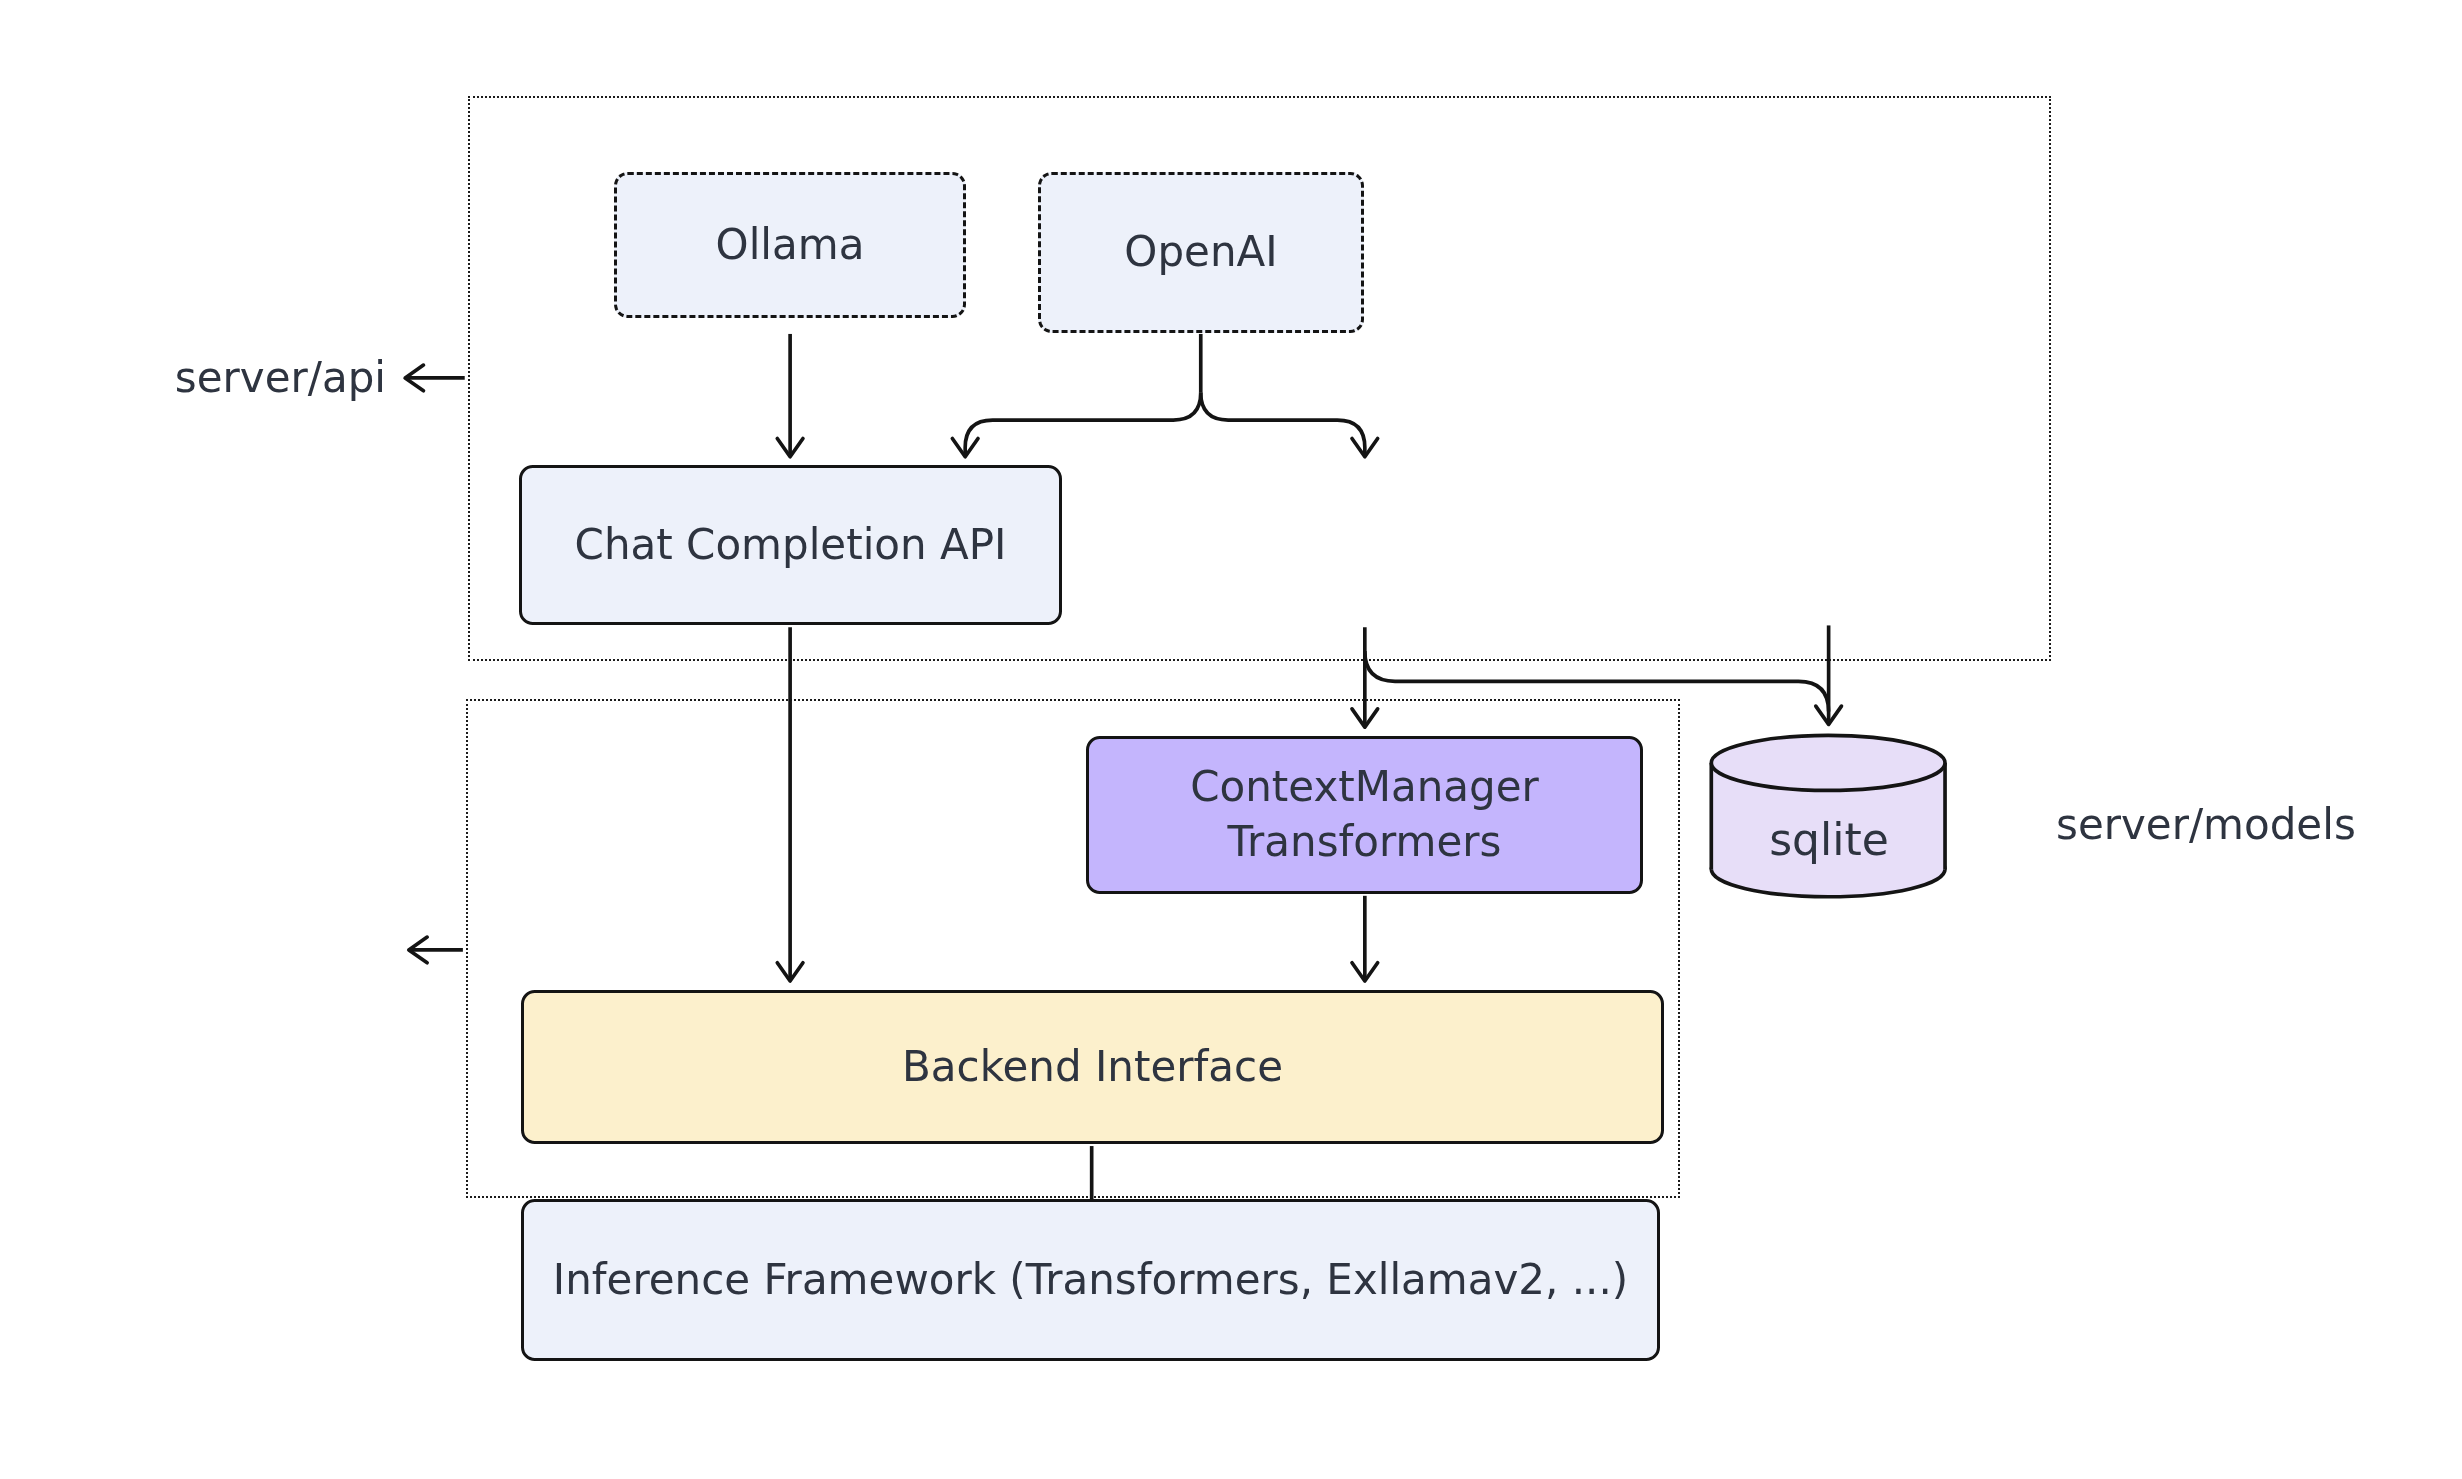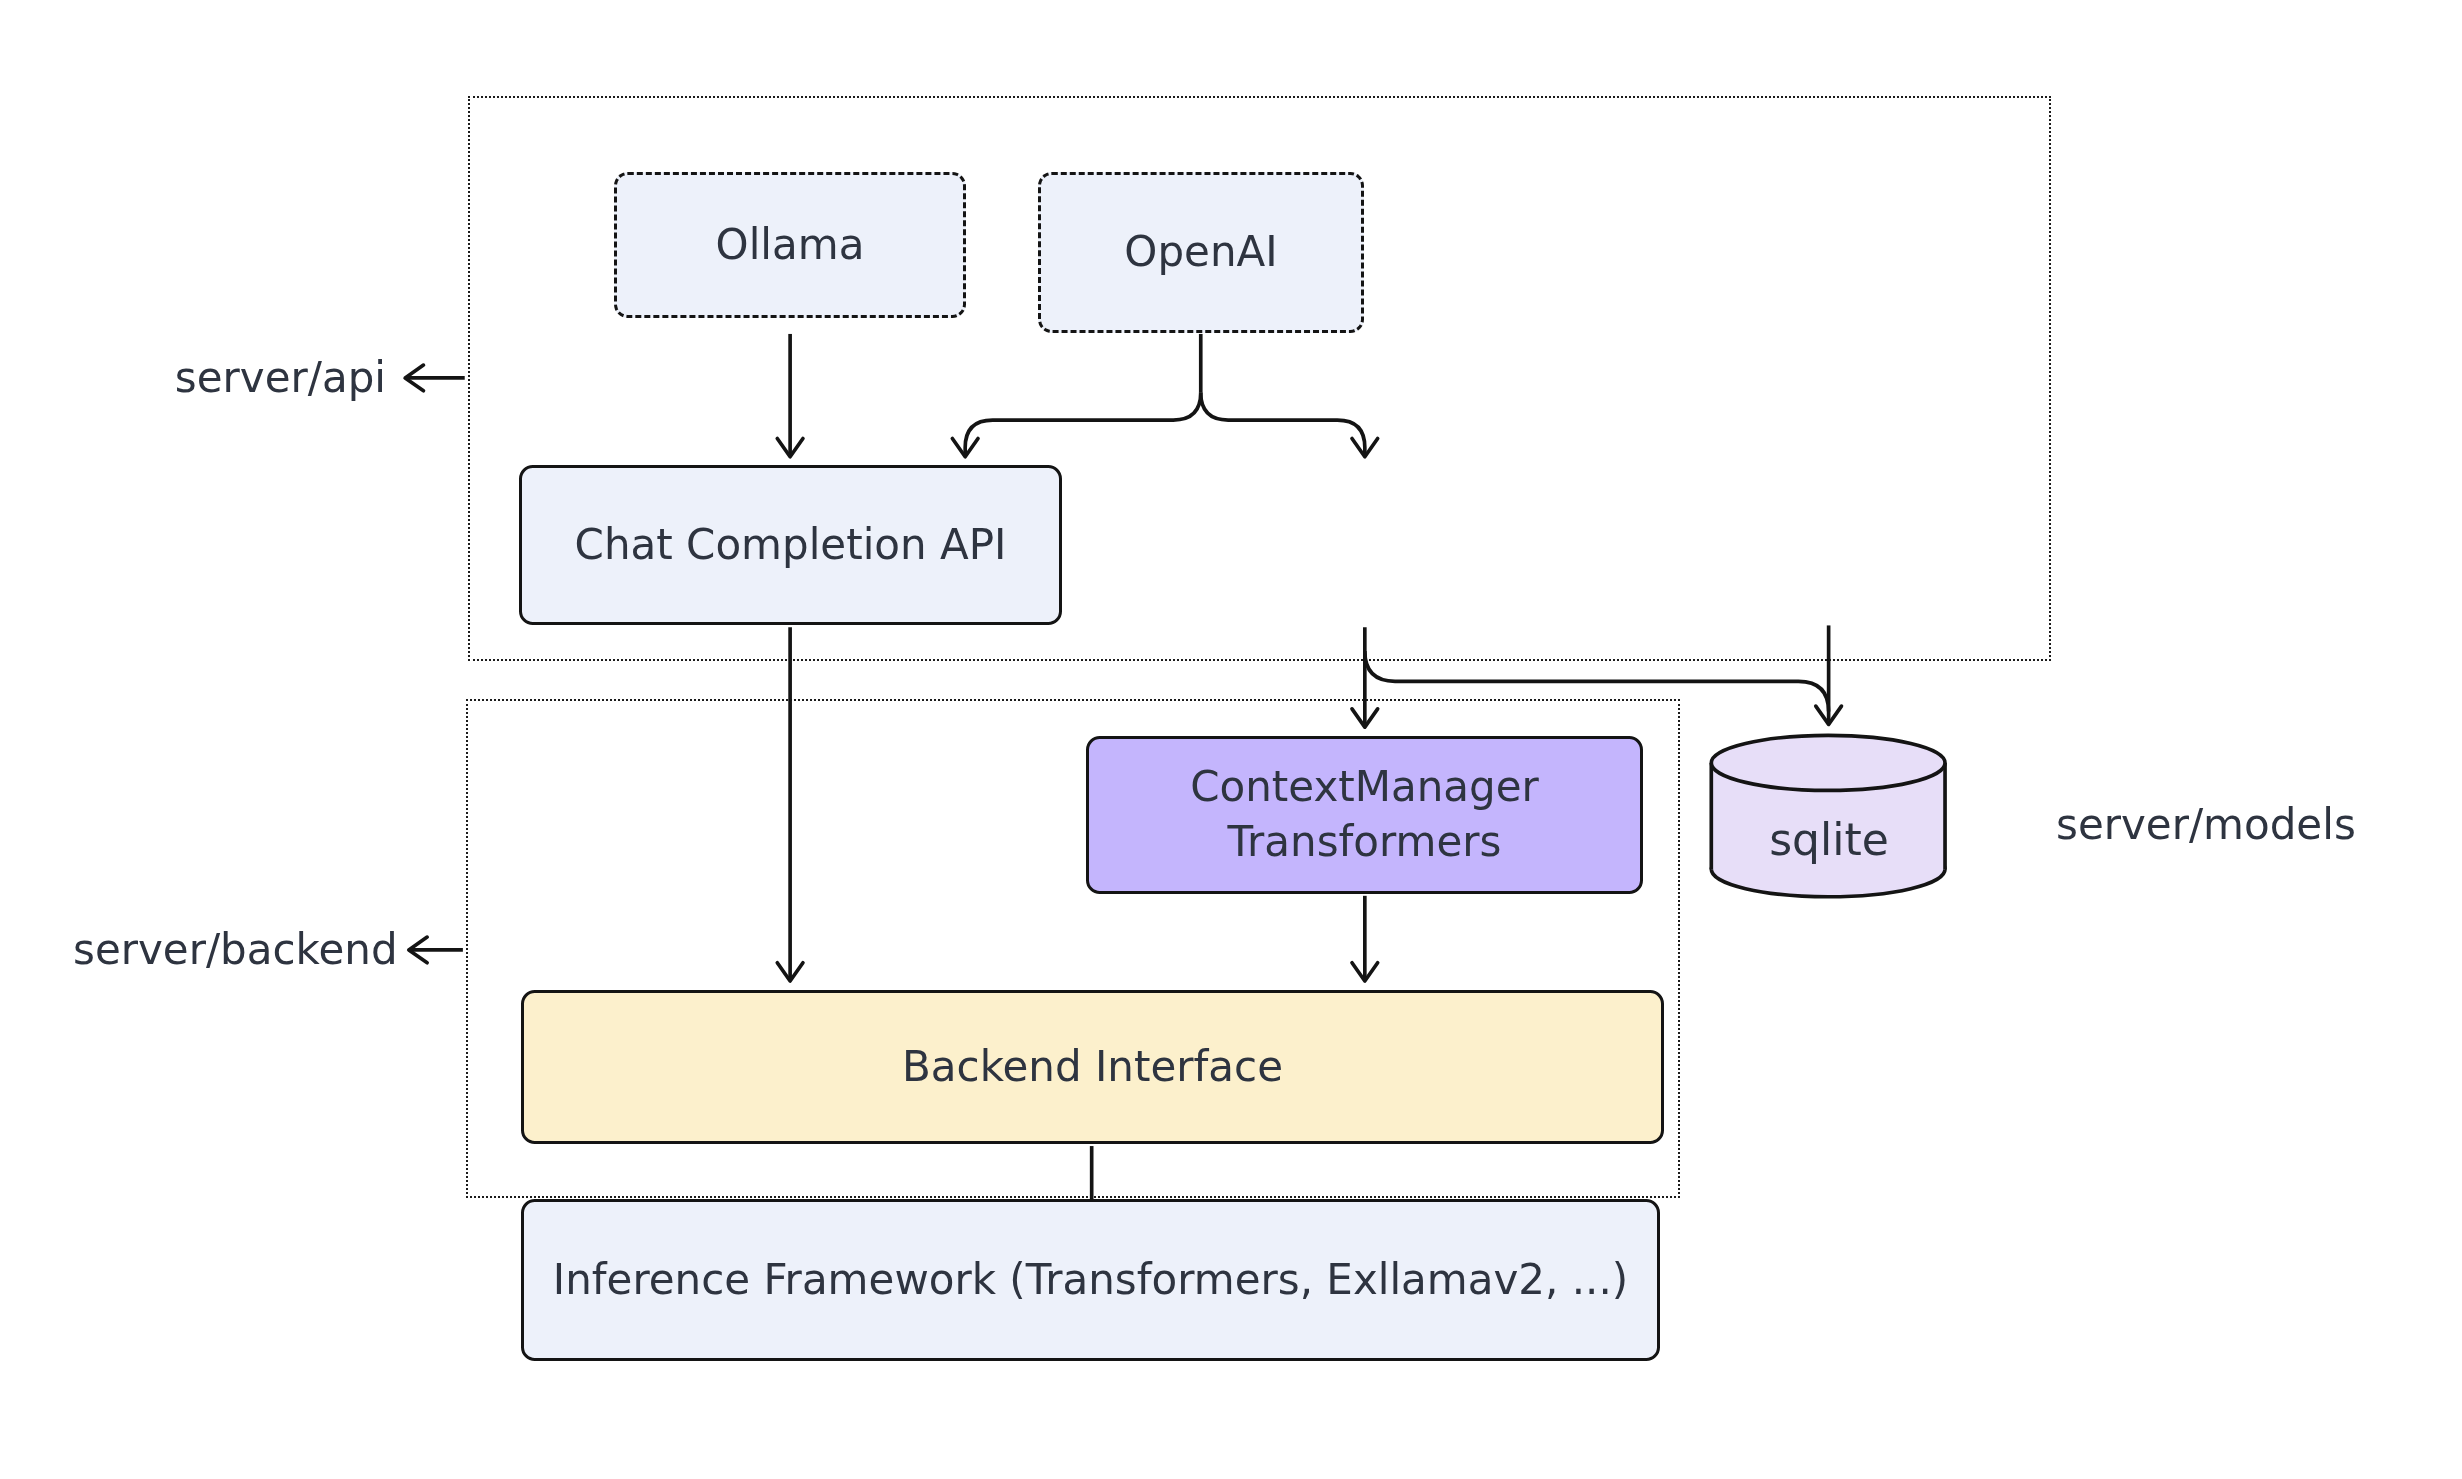--- a/index.html
+++ b/index.html
@@ -134,18 +134,17 @@
   </div>
 
   <div class="node" style="left:521px; top:1199px; width:1139px; height:162px;">
     <span>Inference Framework (Transformers, Exllamav2, ...)</span>
   </div>
 
   <div class="cyl-label">sqlite</div>
 
   <div class="flabel right" style="left:128px; top:352px; width:258px;">server/api</div>
 
-  <div class="flabel right" style="left:73px; top:924px; width:318px;">server/backend</div>
 
   <div class="flabel" style="left:2037px; top:799px;margin-left:19px;">server/models</div>
 
 </div>
 
 
 </body></html>

